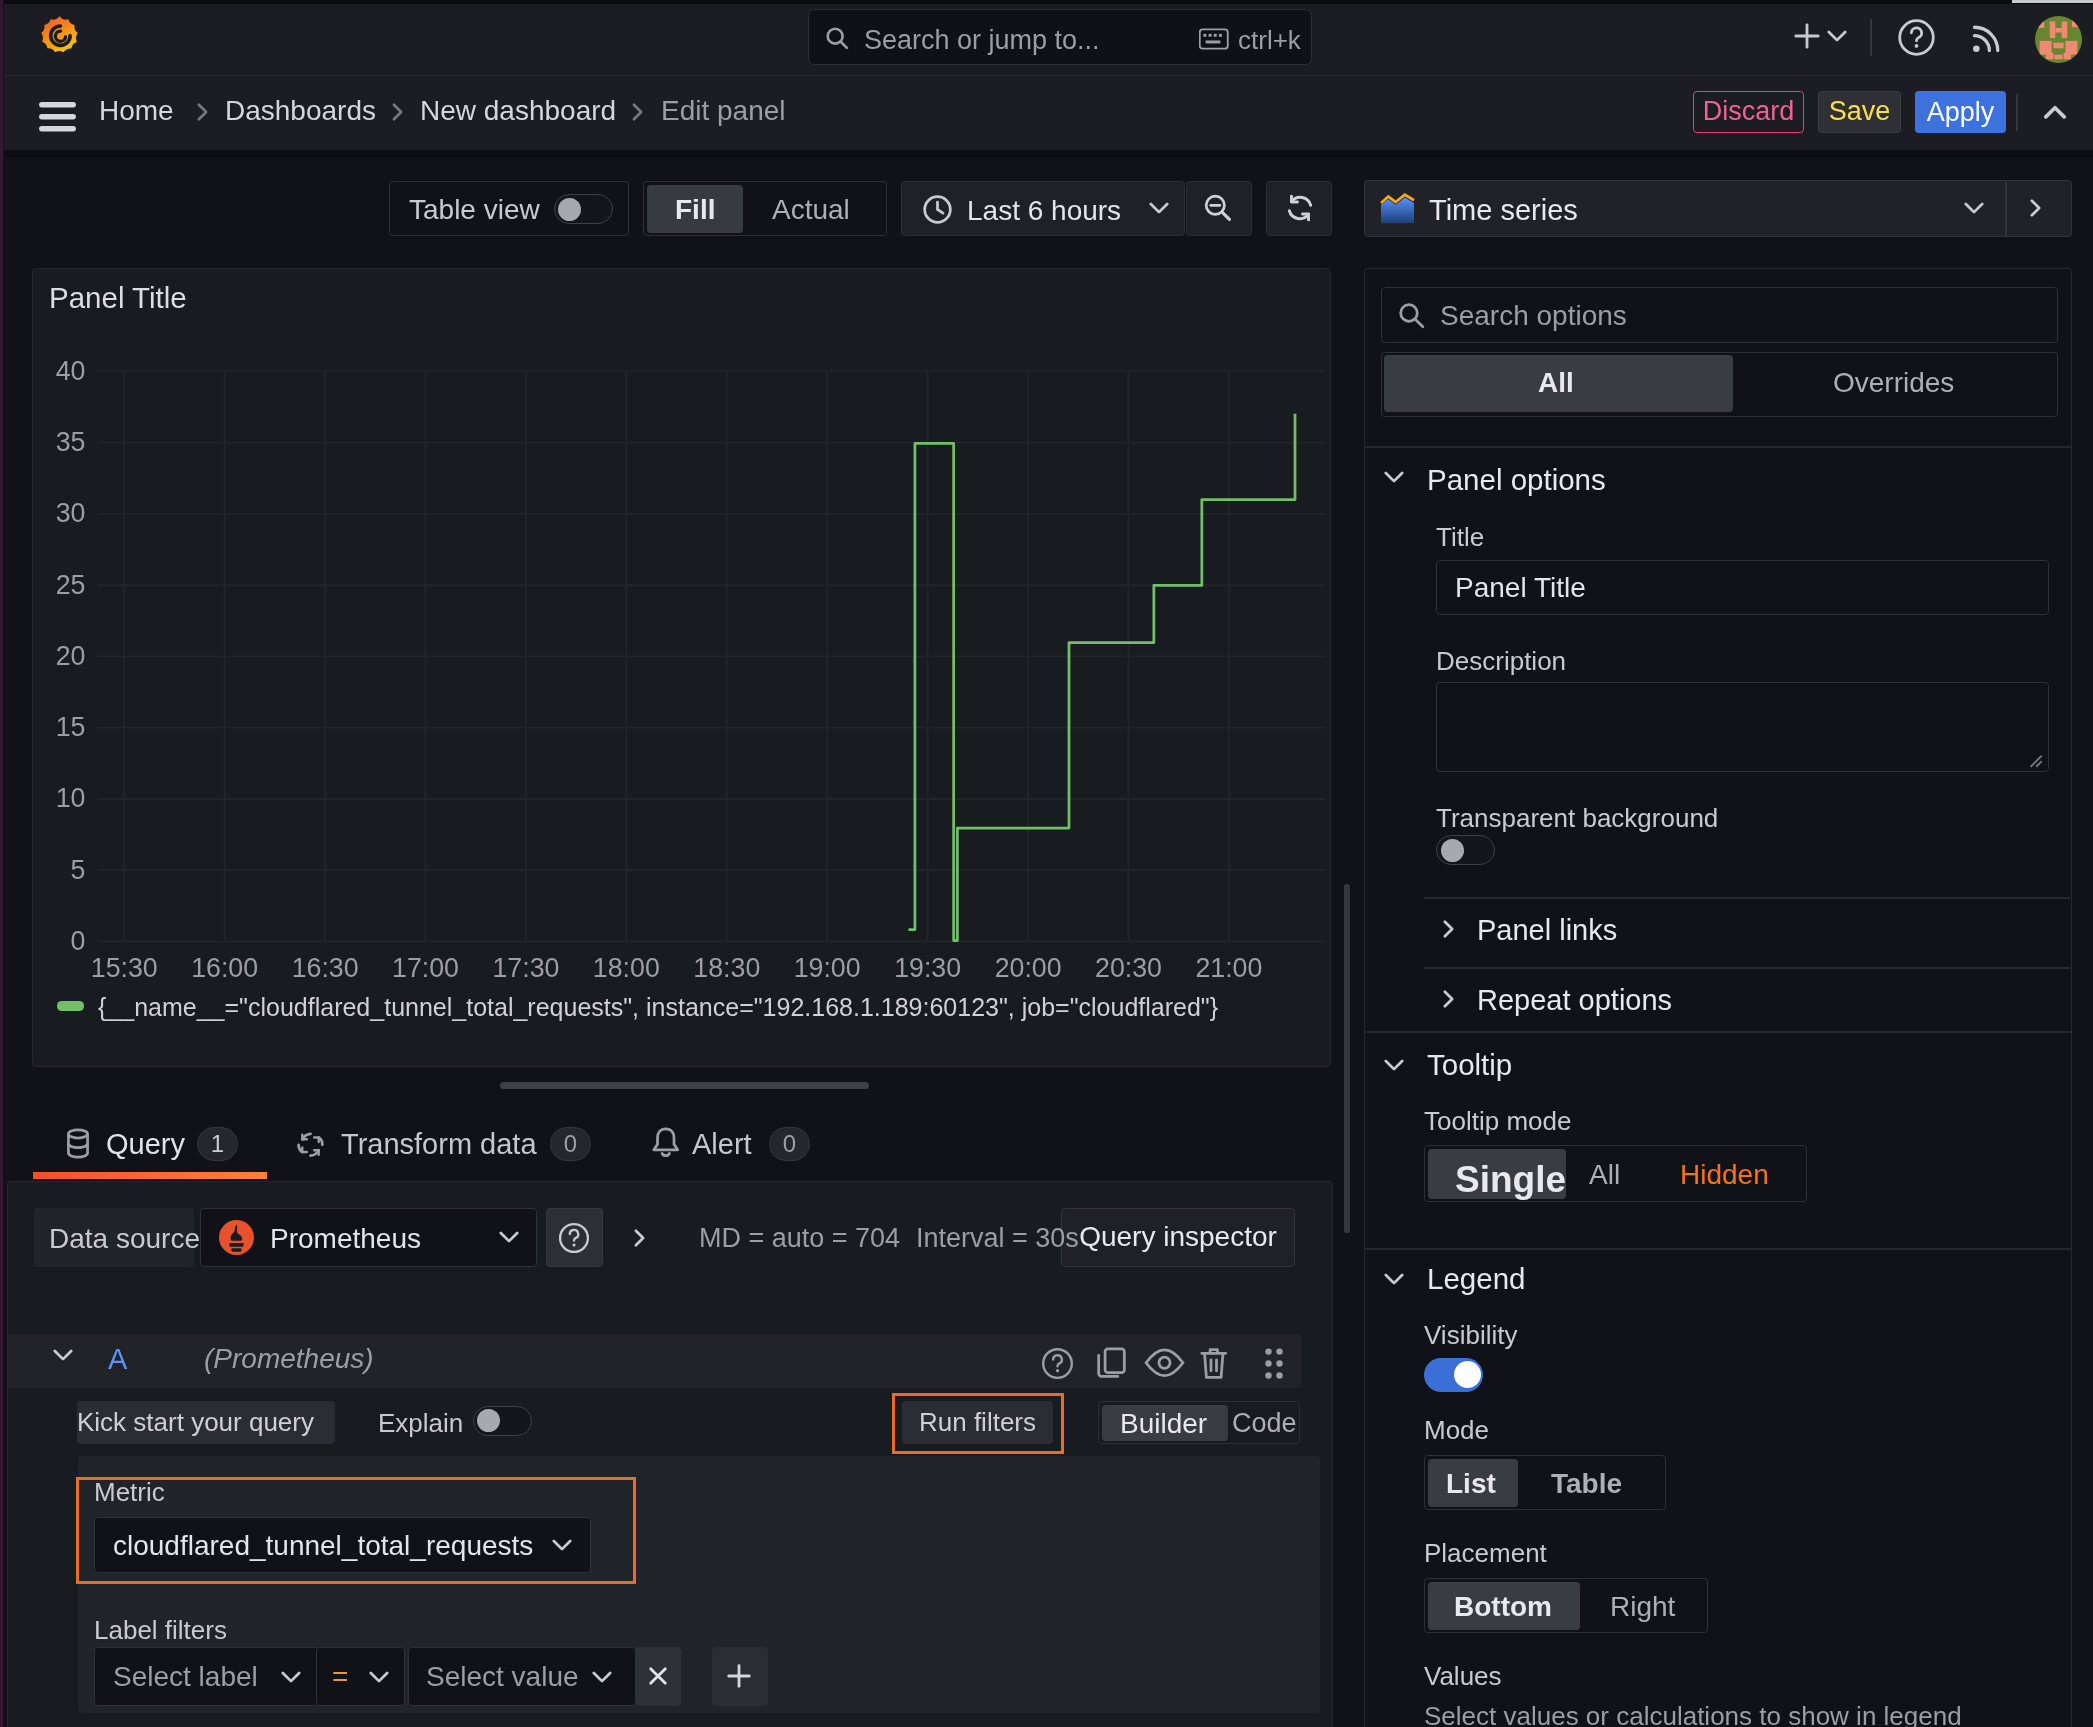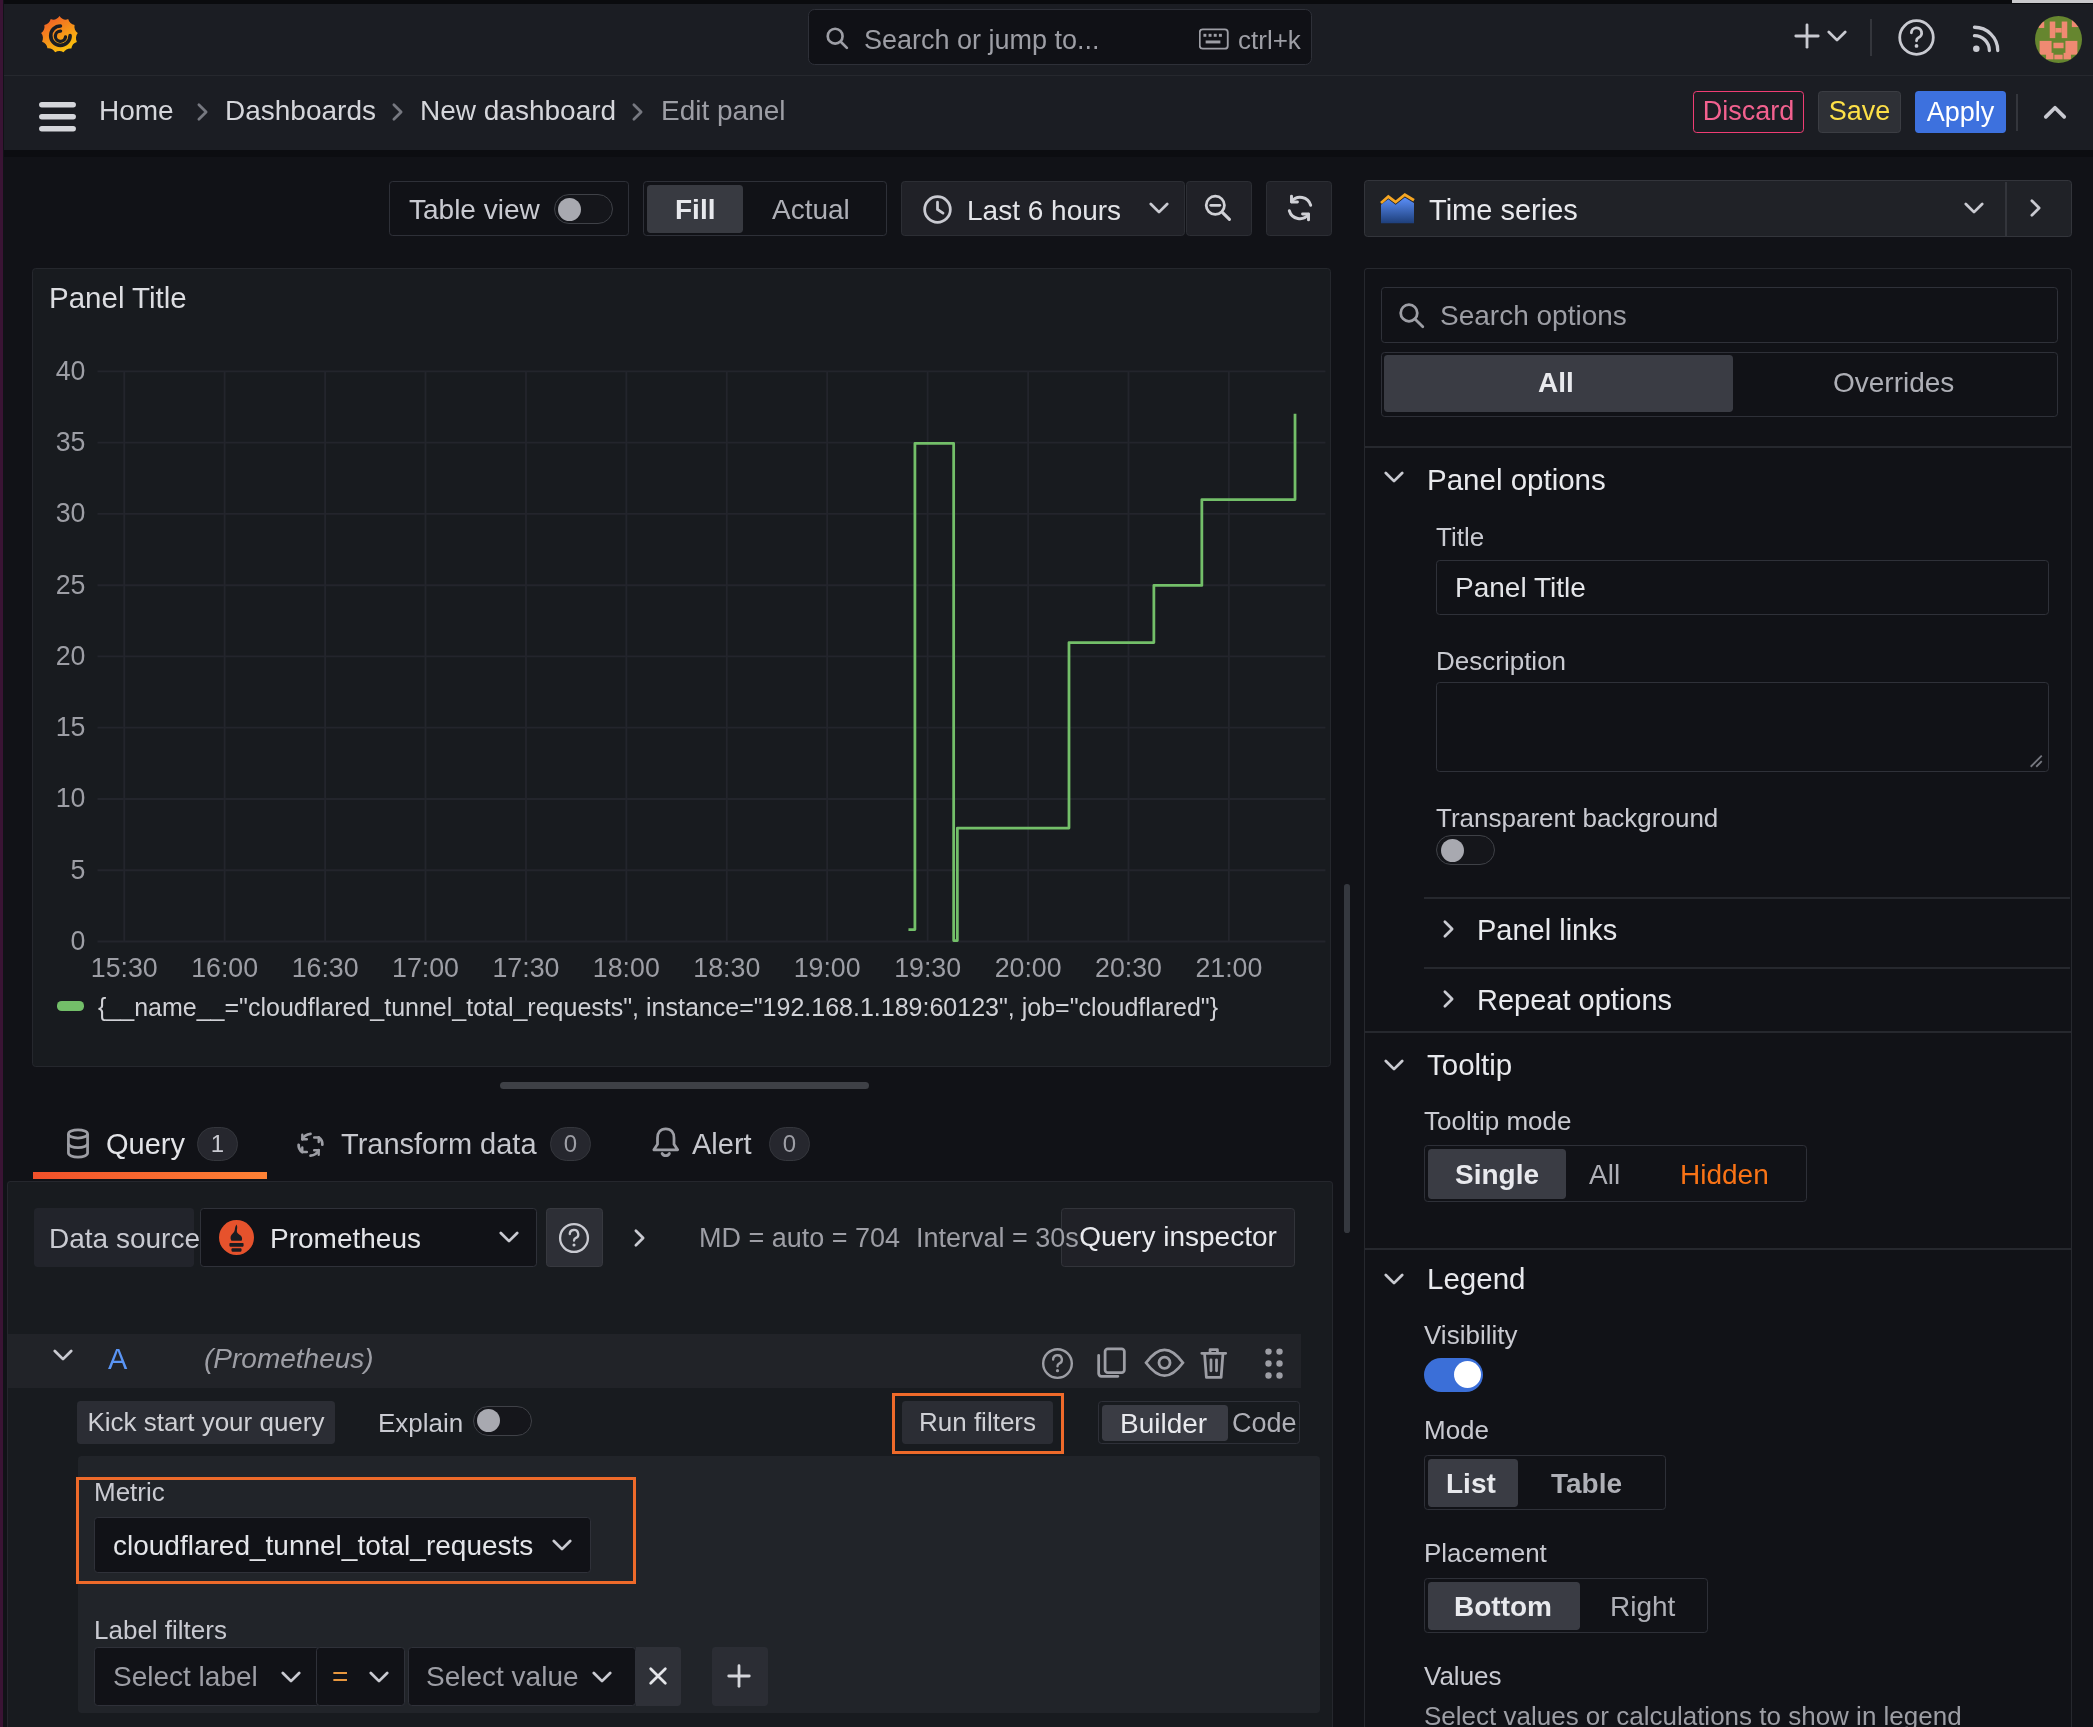--- a/index.html
+++ b/index.html
@@ -300,21 +300,21 @@
       <g fill="#9d9ea5">
         <circle cx="6" cy="5" r="3.5"></circle>
         <circle cx="18" cy="5" r="3.5"></circle>
         <circle cx="6" cy="18" r="3.5"></circle>
         <circle cx="18" cy="18" r="3.5"></circle>
         <circle cx="6" cy="31" r="3.5"></circle>
         <circle cx="18" cy="31" r="3.5"></circle>
       </g>
     </svg>
 
-  <div class="abs" style="left:77px;top:1401px;width:258px;height:43px;background:#2b2d34;border-radius:3.7px;color:#cfd0d5;font-size:26px;line-height:43px;text-align:center;">Kick start your query</div>
+  <div class="abs" style="left:77px;top:1401px;width:258px;height:43px;background:#2b2d34;border-radius:3.7px;color:#cfd0d5;font-size:26px;line-height:43px;text-align:left;">Kick start your query</div>
   <div class="abs" style="left:378px;top:1408px;font-size:26px;color:#c9cad1;">Explain</div>
   <div class="abs" style="left:473px;top:1406px;width:59px;height:30px;background:#15161b;border:1.8px solid #3f4147;border-radius:15.7px;"></div>
   <div class="abs" style="left:477px;top:1409px;width:23px;height:23px;background:#a8a9b0;border-radius:50%;"></div>
   <div class="abs" style="left:902px;top:1401px;width:151px;height:43px;background:#2b2d34;border-radius:3.7px;color:#cfd0d5;font-size:26px;line-height:43px;text-align:center;">Run filters</div>
   <div class="abs bordered" style="left:1098px;top:1401px;width:202px;height:43px;"></div>
   <div class="abs seg" style="left:1102px;top:1405px;width:126px;height:36px;"></div>
   <div class="abs" style="left:1120px;top:1408px;font-size:28px;font-weight:500;color:#e8e9ed;">Builder</div>
   <div class="abs" style="left:1232px;top:1408px;font-size:27px;color:#aeafb6;">Code</div>
 
   <div class="abs" style="left:78px;top:1456px;width:1242px;height:257px;background:#212429;border-radius:3.7px;"></div>
@@ -415,21 +415,21 @@
 
   <div class="abs" style="left:1364px;top:1031px;width:708px;height:1.8px;background:#26282e;"></div>
 
   <svg class="abs" style="left:1384px;top:1059px;" width="20" height="13" viewBox="0 0 22 14">
       <polyline points="2,2 11,11 20,2" fill="none" stroke="#c9cad1" stroke-width="3" stroke-linecap="round" stroke-linejoin="round"></polyline>
     </svg>
   <div class="abs" style="left:1427px;top:1048px;font-size:29.5px;font-weight:500;color:#e8e9ed;">Tooltip</div>
   <div class="abs" style="left:1424px;top:1106px;font-size:26px;color:#c9cad1;">Tooltip mode</div>
   <div class="abs bordered" style="left:1424px;top:1145px;width:383px;height:57px;background:#111217;"></div>
   <div class="abs seg" style="left:1428px;top:1149px;width:138px;height:50px;"></div>
-  <div class="abs" style="left:1455px;top:1159px;font-size:28px;font-weight:bold;color:#e8e9ed;">Single</div>
+  <div class="abs" style="left:1455px;top:1159px;font-size:37px;font-weight:bold;color:#e8e9ed;">Single</div>
   <div class="abs" style="left:1589px;top:1159px;font-size:28px;color:#aeafb6;">All</div>
   <div class="abs" style="left:1680px;top:1159px;font-size:28px;color:#f97316;text-align:right;">Hidden</div>
 
   <div class="abs" style="left:1364px;top:1248px;width:708px;height:1.8px;background:#26282e;"></div>
 
   <svg class="abs" style="left:1384px;top:1273px;" width="20" height="13" viewBox="0 0 22 14">
       <polyline points="2,2 11,11 20,2" fill="none" stroke="#c9cad1" stroke-width="3" stroke-linecap="round" stroke-linejoin="round"></polyline>
     </svg>
   <div class="abs" style="left:1427px;top:1262px;font-size:29.5px;font-weight:500;color:#e8e9ed;">Legend</div>
   <div class="abs" style="left:1424px;top:1320px;font-size:26px;color:#c9cad1;">Visibility</div>

